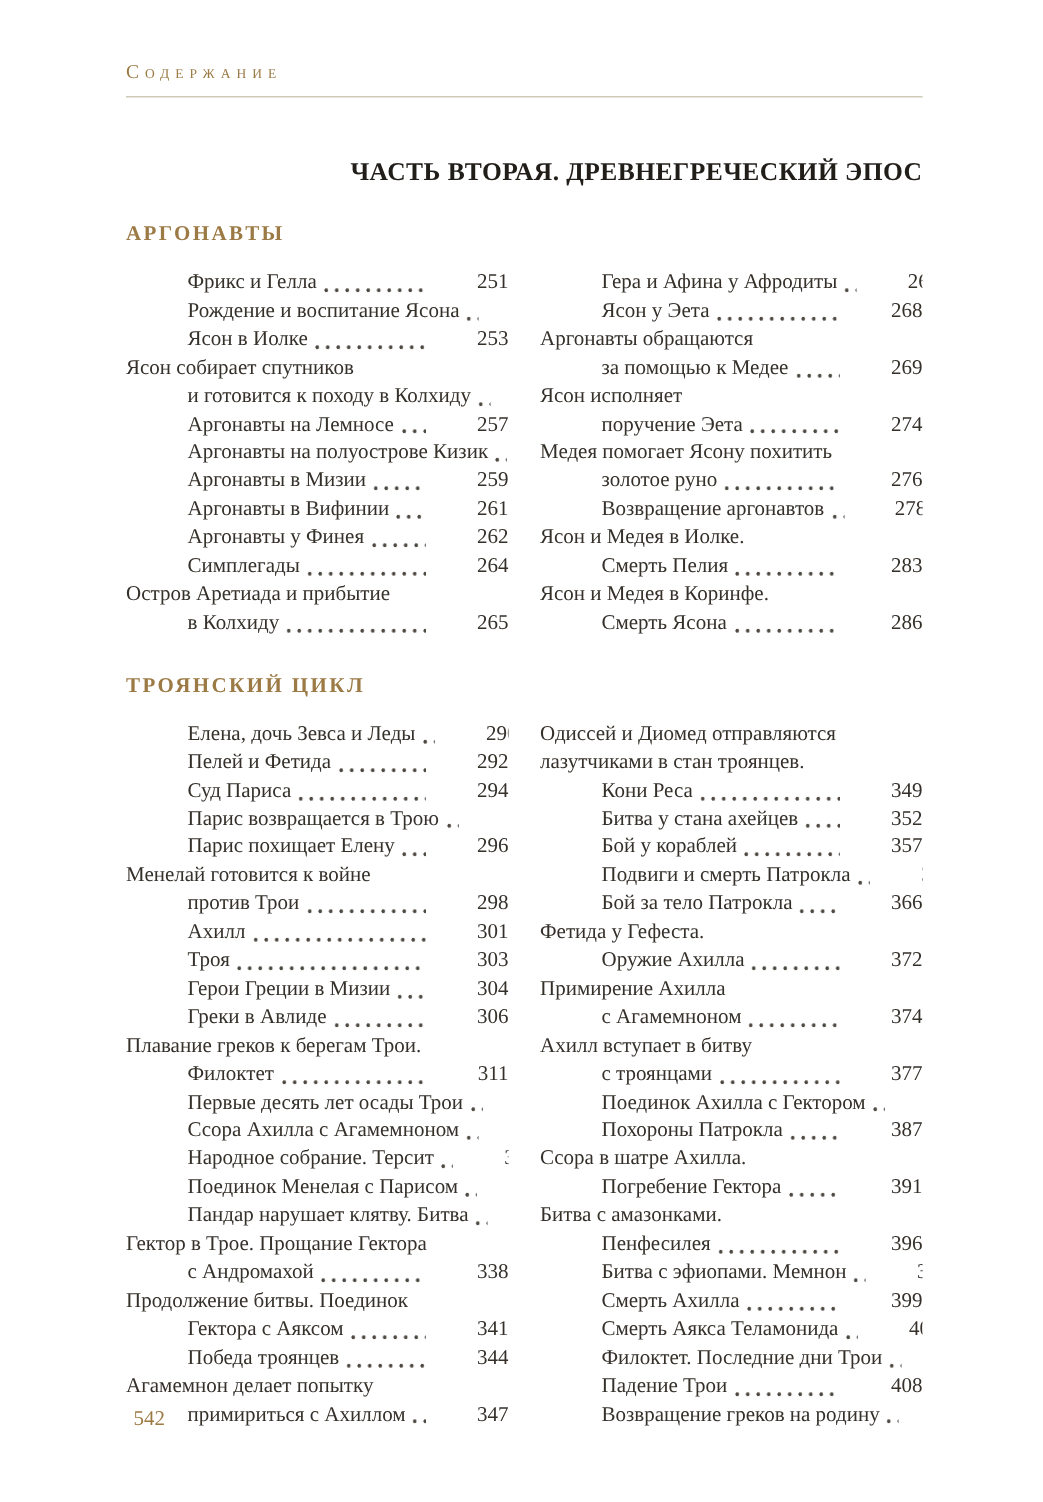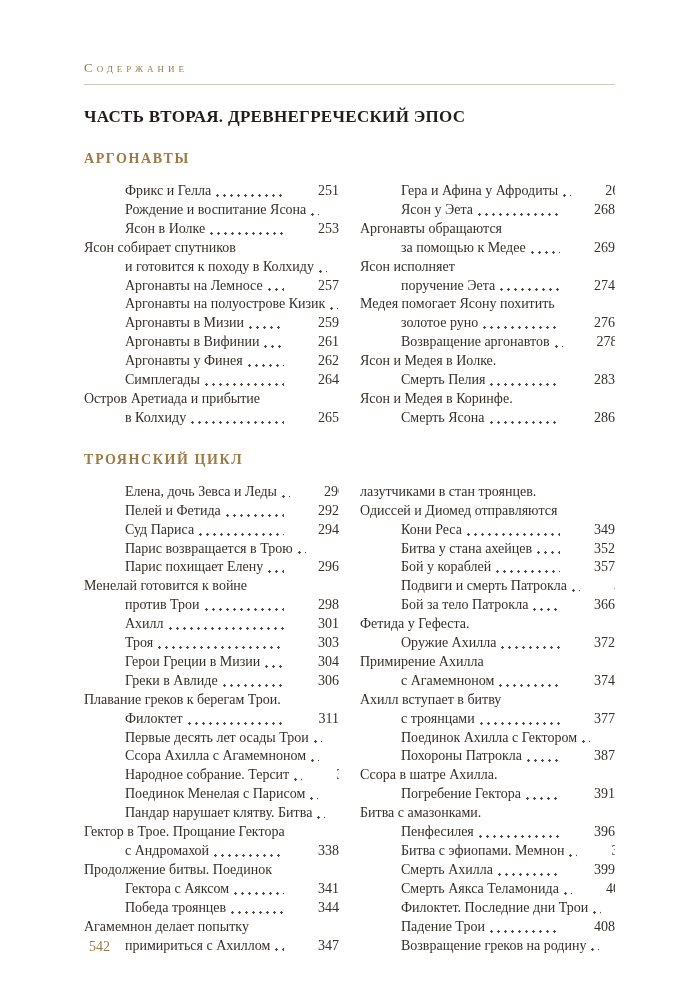--- a/index.html
+++ b/index.html
@@ -6,42 +6,43 @@
   html, body { width: 695px; height: 1001px; }
   body {
     background: #ffffff;
     font-family: "Liberation Serif", "DejaVu Serif", serif;
     color: #35302a;
   }
   .page {
     position: relative;
     width: 695px;
     height: 1001px;
-    padding: 60px 80px 0 84px;
+    padding: 40px 80px 0 84px;
     background: #ffffff;
     overflow: hidden;
   }
   .running-head {
     font-variant: small-caps;
     font-size: 13px;
     letter-spacing: 4px;
     color: var(--accent, #9c7a45);
     font-weight: normal;
   }
   .head-rule {
     border: none;
     border-top: 1px solid #cfc8bb;
     margin-top: 8px;
   }
   .part-title {
-    margin-top: 22px;
+    margin-top: 40px;
     font-size: 17px;
     font-weight: bold;
     color: #211d19;
     letter-spacing: 0.3px;
+    text-align: right;
   }
   .section-heading {
     color: var(--accent, #9c7a45);
     font-size: 14px;
     font-weight: bold;
     letter-spacing: 1.6px;
     margin: 24px 0 15px 0;
   }
   .columns { display: flex; gap: 21px; }
   .col { flex: 1 1 0; min-width: 0; overflow: hidden; }
@@ -374,22 +375,22 @@
               <div class="entry-line">Агамемнон делает попытку</div>
               <div class="entry-line">
                 <span class="entry-text">примириться с Ахиллом</span>
                 <span class="dots"></span>
                 <span class="pagenum">347</span>
               </div>
             </div>
           </div>
           <div class="col">
             <div class="entry">
+              <div class="entry-line">Одиссей и Диомед отправляются</div>
               <div class="entry-line">лазутчиками в стан троянцев.</div>
-              <div class="entry-line">Одиссей и Диомед отправляются</div>
               <div class="entry-line">
                 <span class="entry-text">Кони Реса</span>
                 <span class="dots"></span>
                 <span class="pagenum">349</span>
               </div>
             </div>
             <div class="entry">
               <div class="entry-line">
                 <span class="entry-text">Битва у стана ахейцев</span>
                 <span class="dots"></span>

